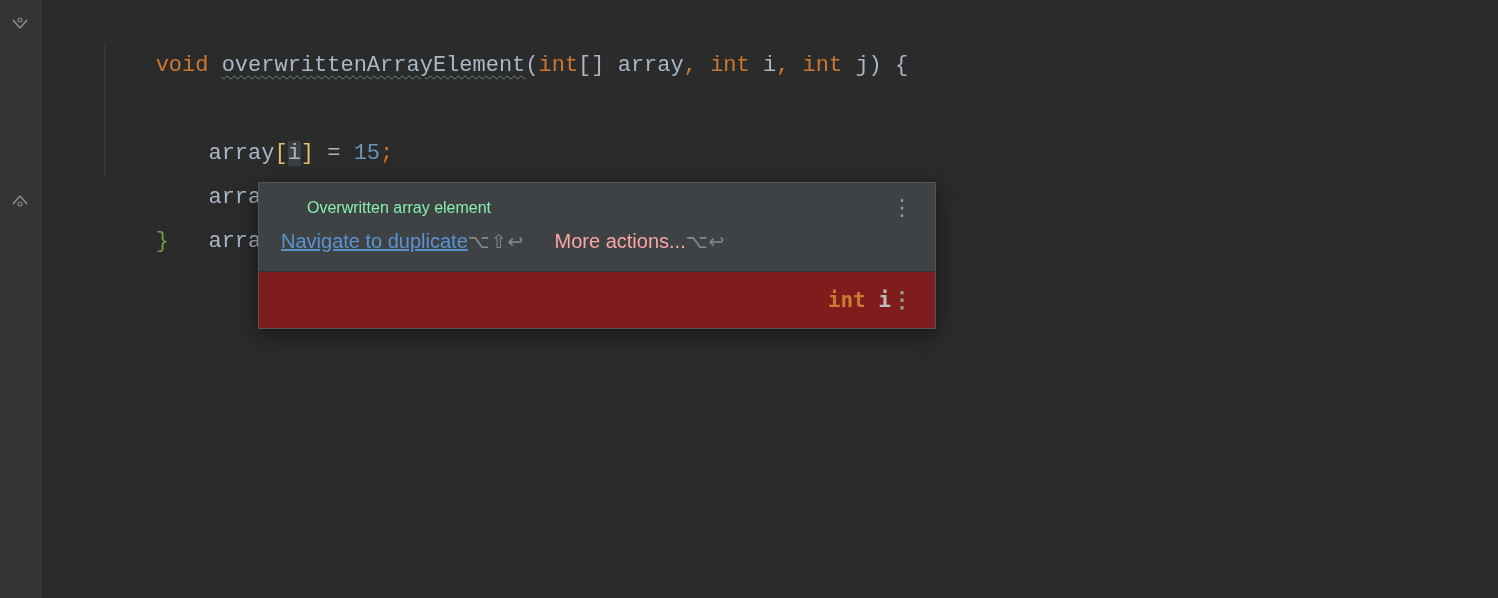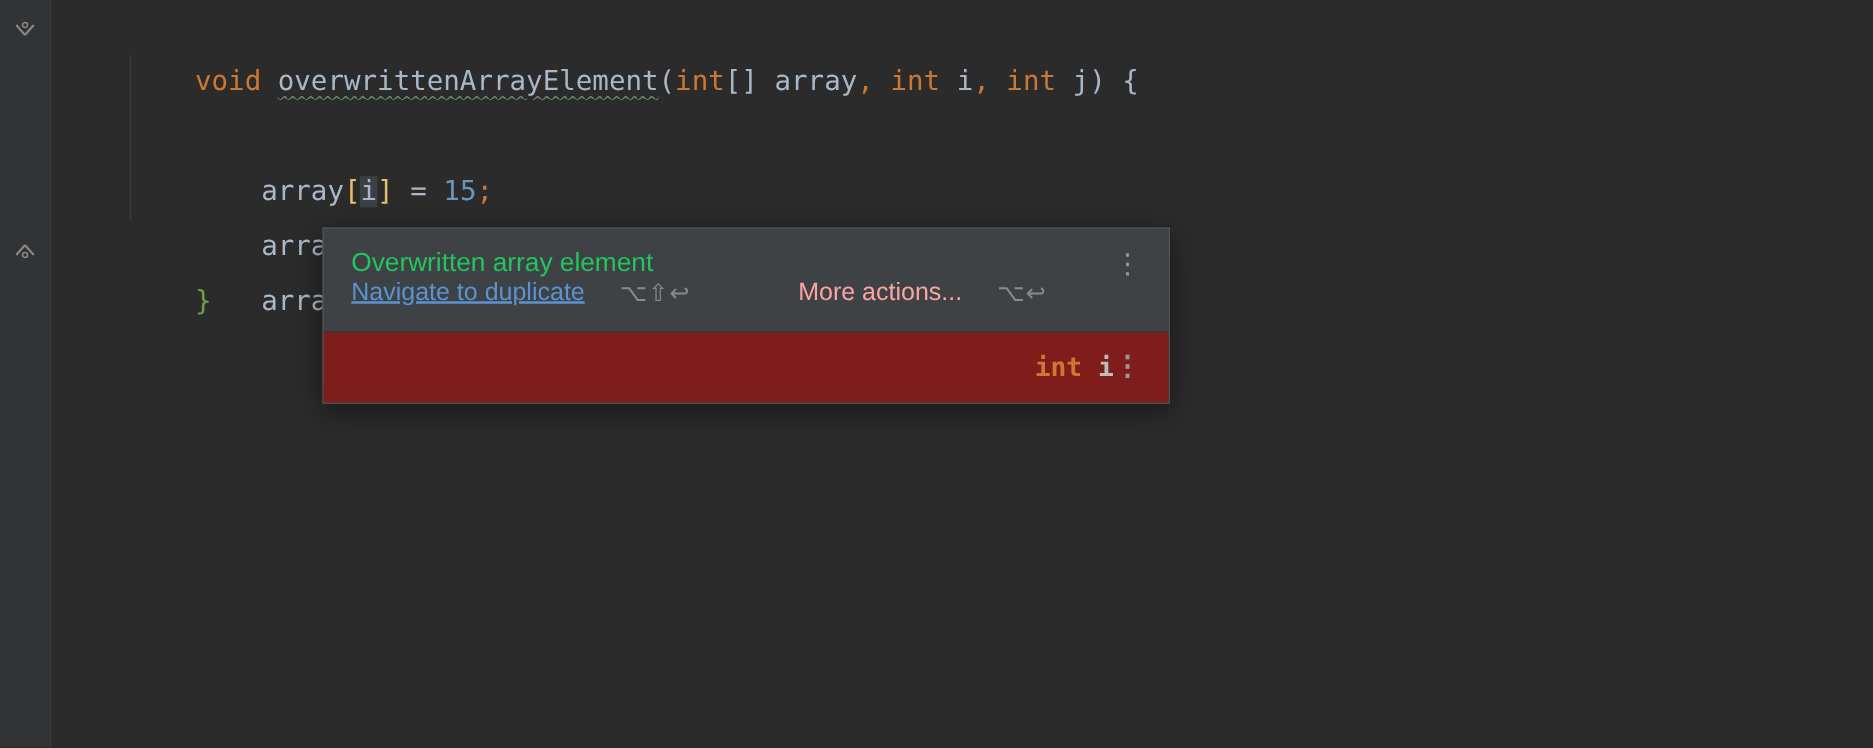--- a/index.html
+++ b/index.html
@@ -28,20 +28,21 @@
     width: 16px;
     height: 16px;
     color: #7a7a7a;
   }
   .code-area {
     position: absolute;
     left: 40px;
     top: 0;
     right: 0;
     color: #a9b7c6;
+    font-family: Liberation Mono, monospace;
   }
   .line {
     white-space: pre;
     line-height: 44px;
     height: 44px;
     position: relative;
     padding-left: 10px;
   }
   .guide {
     position: absolute;
@@ -71,23 +72,23 @@
     top: 182px;
     width: 676px;
     background: #3e4244;
     border: 1px solid #515354;
     box-shadow: 0 6px 22px rgba(0,0,0,0.5);
     font-family: -apple-system, "Segoe UI", sans-serif;
     color: #bcbcbc;
   }
   .popup-section1 { padding: 16px 22px 18px 22px; border-bottom: 1px solid #323232; }
   .popup-title-row { display:flex; align-items:center; justify-content:space-between; }
-  .popup-title { font-size: 21px; color:#22c55e; }
+  .popup-title { font-size: 16px; color:#86efac;margin-left:26px; }
   .dots { color:#9a9a9a; font-size:22px; line-height:14px; cursor:pointer;}
-  .popup-actions { margin-top:0; display:flex; align-items:flex-start; gap:28px; font-size:20px; }
+  .popup-actions { margin-top:13px; display:flex; align-items:flex-end; font-size:20px; }
   .link { color:#5b93d1; text-decoration: underline; cursor:pointer; }
   .nonlink { color:#fca5a5; cursor:pointer; }
   .shortcut { color:#8a8a8a; font-family: -apple-system, sans-serif; font-size:19px; letter-spacing:1px;}
   .popup-section2 {
     background:#7f1d1d;
     padding: 16px 22px;
     font-family: "Menlo","Consolas",monospace;
     font-size: 21px;
     color:#bcbcbc;
     display:flex; justify-content:flex-end; align-items:center;font-weight:bold;

